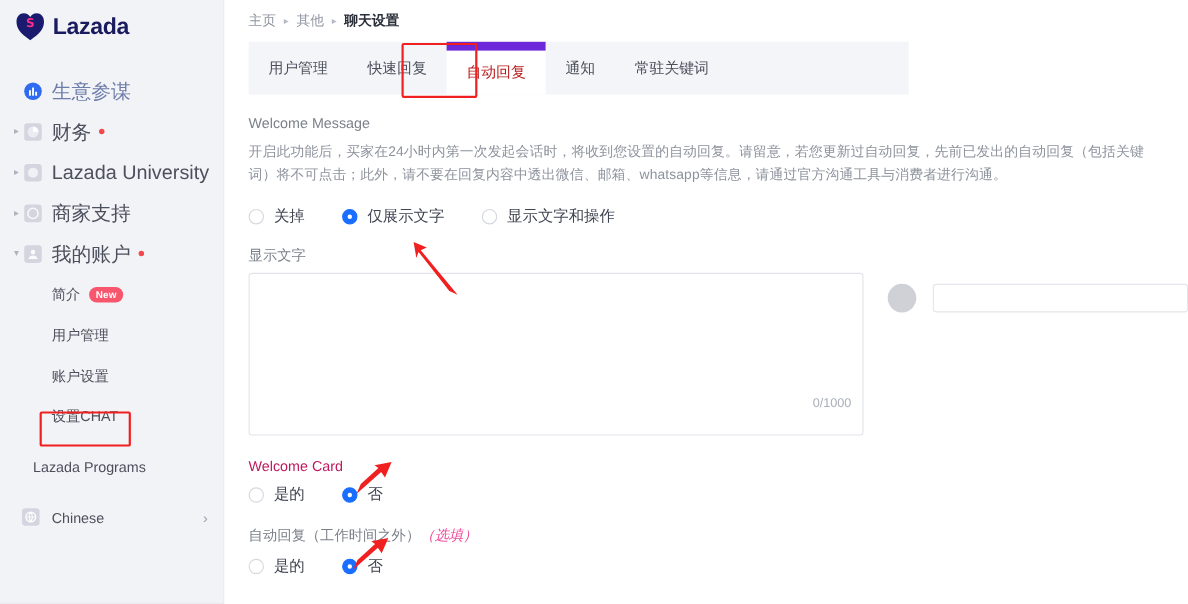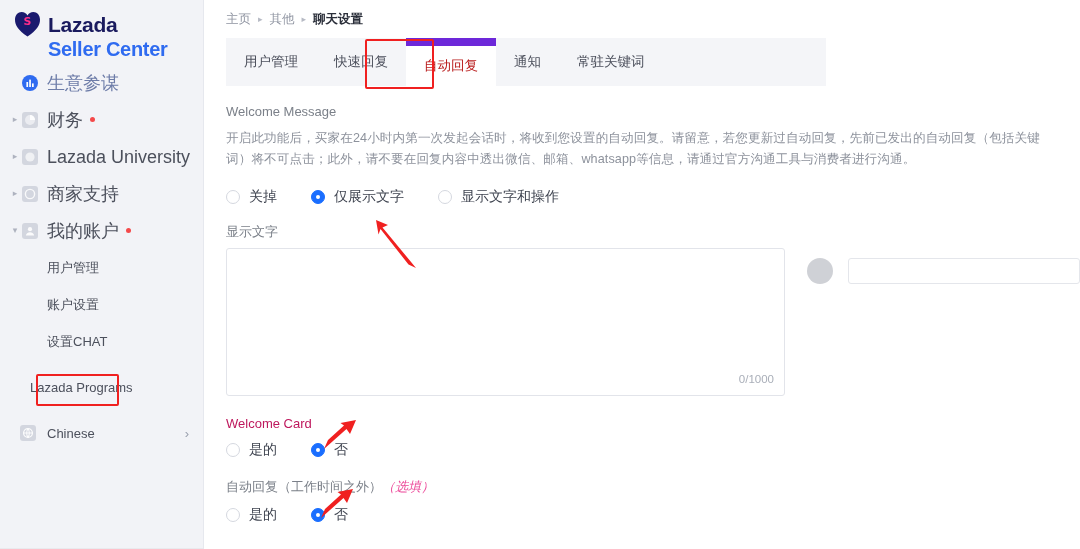--- a/index.html
+++ b/index.html
@@ -308,21 +308,21 @@
     height: 148px;
     border: 1px solid #e2e4ea;
     border-radius: 3px;
     background: #ffffff;
     position: relative;
     box-sizing: border-box;
   }
   .ta-counter {
     position: absolute;
     right: 10px;
-    bottom: 10px;
+    bottom: 22px;
     font-size: 11.5px;
     color: #a9aeb8;
   }
   .preview-col {
     display: flex;
     align-items: center;
     margin-left: 22px;
     margin-top: 10px;
   }
   .avatar {
@@ -385,23 +385,20 @@
       <div class="logo-row1">
         <span class="logo-mark">
           <svg width="27" height="26" viewBox="0 0 27 26">
             <path d="M13.5 25.5 C4 19 1 14.5 1 8.5 C1 4 4 1 7.6 1 C10.2 1 12.4 2.4 13.5 4.4 C14.6 2.4 16.8 1 19.4 1 C23 1 26 4 26 8.5 C26 14.5 23 19 13.5 25.5 Z" fill="#1a1a6e"></path>
             <path d="M13.5 4.5 c2.6 0 4.6 2 4.6 4.5 s-2 4.5 -4.6 4.5 s-4.6 -2 -4.6 -4.5 s2 -4.5 4.6 -4.5 z" fill="#f0f1f6" opacity="0"></path>
             <text x="13.5" y="13.5" font-family="DejaVu Sans, sans-serif" font-size="11" font-weight="bold" fill="#ff2d8a" text-anchor="middle">S</text>
           </svg>
         </span>
         <span class="logo-lazada">Lazada</span>
       </div>
-      <div class="logo-row2">
-        <span class="logo-seller">Seller Center</span>
-      </div>
     </div>
 
     <nav class="nav">
 
       <div class="nav-item">
         <span class="nav-caret spacer"></span>
         <span class="nav-ico blue">
           <svg width="16" height="16" viewBox="0 0 16 16">
             <rect x="4.4" y="7" width="1.7" height="5" fill="#ffffff"></rect>
             <rect x="7.2" y="4.6" width="1.7" height="7.4" fill="#ffffff"></rect>
@@ -448,20 +445,24 @@
         <span class="nav-ico">
           <svg width="16" height="16" viewBox="0 0 16 16">
             <circle cx="8" cy="6.2" r="2.1" fill="#ffffff" opacity="0.9"></circle>
             <path d="M3.8 12.4 c0.6 -2.3 2.3 -3.2 4.2 -3.2 s3.6 0.9 4.2 3.2 z" fill="#ffffff" opacity="0.9"></path>
           </svg>
         </span>
         <span class="nav-label">我的账户</span>
         <span class="dot-red"></span>
       </div>
 
+      <div class="sub-item">
+        <span class="sub-label">简介</span>
+        <span class="badge-new">New</span>
+      </div>
 
       <div class="sub-item">
         <span class="sub-label">用户管理</span>
       </div>
 
       <div class="sub-item">
         <span class="sub-label">账户设置</span>
       </div>
 
       <div class="sub-item">

